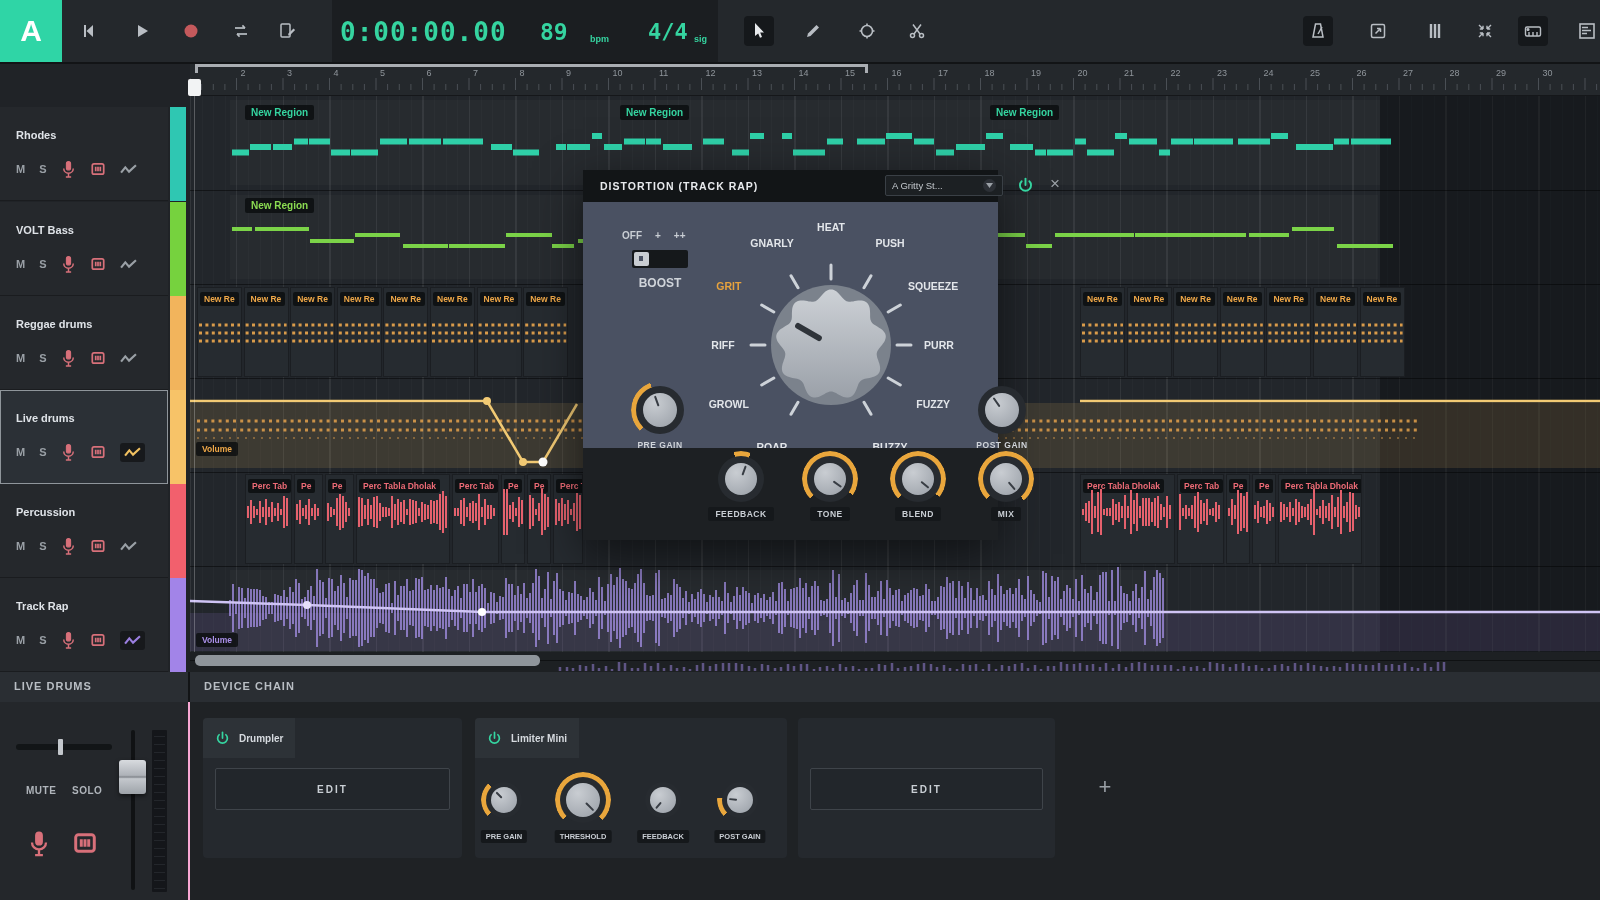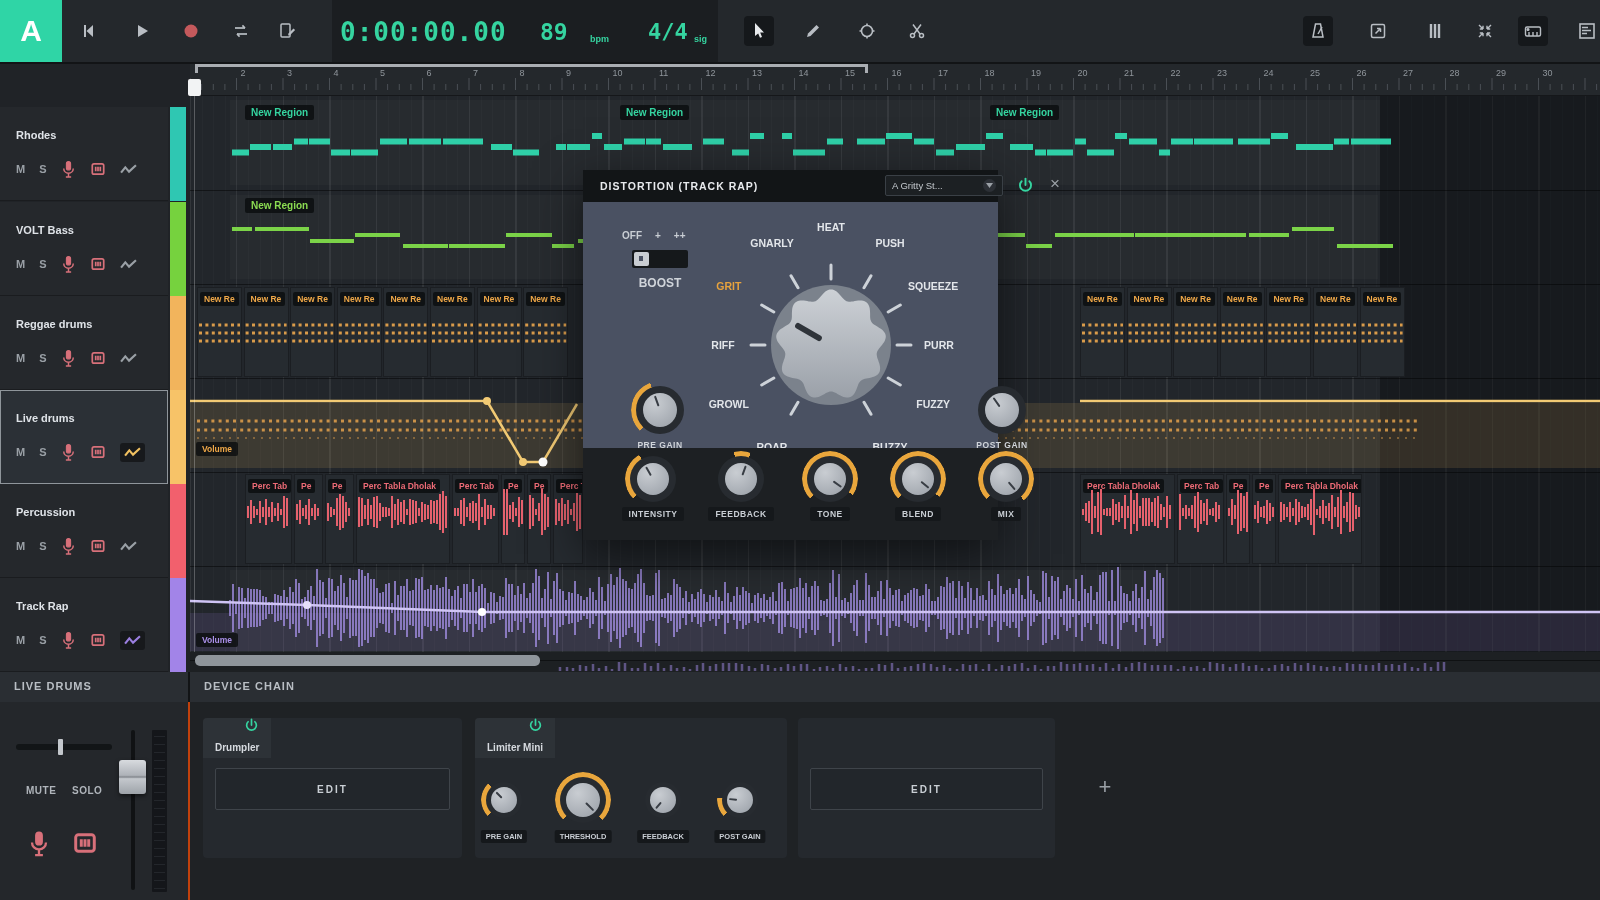--- a/index.html
+++ b/index.html
@@ -83,33 +83,33 @@
   .k-bezel{position:absolute;border-radius:50%;background:#272b30;}
   .k-body{position:absolute;border-radius:50%;background:radial-gradient(circle at 35% 30%,#c9cdd2,#989ea6);}
   .k-rot{position:absolute;}
   .k-ptr{position:absolute;left:50%;top:7%;width:2.5px;height:30%;margin-left:-1.25px;background:#383d44;border-radius:2px;}
 
   
   #bottom{position:absolute;left:0;top:672px;width:1600px;height:228px;z-index:6;background:#1f2225;}
   #chan-header{position:absolute;left:0;top:0;width:190px;height:30px;background:#2a2e33;border-right:2px solid #121416;box-sizing:border-box;}
   #chain-header{position:absolute;left:190px;top:0;width:1410px;height:30px;background:#2a2e33;}
   .panel-title{position:absolute;left:14px;top:8px;font-size:11px;font-weight:bold;letter-spacing:1px;color:#b9bec4;}
-  #channel{position:absolute;left:0;top:30px;width:190px;height:198px;background:#24272b;border-right:2px solid #c2410c;box-sizing:border-box;}
+  #channel{position:absolute;left:0;top:30px;width:190px;height:198px;background:#24272b;border-right:2px solid #f9a8d4;box-sizing:border-box;}
   #pan-track{position:absolute;left:16px;top:42px;width:96px;height:6px;background:#121517;border-radius:3px;cursor:pointer;}
   #pan-thumb{position:absolute;left:42px;top:-5px;width:5px;height:16px;background:#c3c7cc;border-radius:1px;}
   .chan-btn{position:absolute;top:83px;font-size:10px;font-weight:bold;color:#b0b5bb;letter-spacing:0.5px;cursor:pointer;}
   .chan-ico{position:absolute;top:128px;cursor:pointer;}
   #fader-track{position:absolute;left:131px;top:28px;width:4px;height:160px;background:#101214;border-radius:2px;}
   #fader-thumb{position:absolute;left:119px;top:58px;width:27px;height:34px;border-radius:3px;cursor:grab;
                background:linear-gradient(180deg,#d8dbdf,#aeb2b8 45%,#83878d 50%,#c4c8cd 55%,#9ea3a9);box-shadow:0 2px 4px rgba(0,0,0,0.5);}
   #meter{position:absolute;left:152px;top:28px;width:15px;height:162px;background:#14161a;border-radius:1px;}
 
   .dev{position:absolute;top:46px;height:140px;background:#25292e;border-radius:4px;}
   .dev-head{display:flex;height:40px;border-radius:4px 4px 0 0;overflow:hidden;}
-  .dev-name-seg{display:flex;align-items:flex-end;gap:9px;padding:0 12px;background:#2d3237;flex-direction:column;}
+  .dev-name-seg{display:flex;align-items:center;gap:9px;padding:0 12px;background:#2d3237;}
   .dev-name{font-size:10px;font-weight:bold;color:#d6dadf;white-space:nowrap;}
   .dev-preset{flex:1;display:flex;align-items:center;justify-content:space-between;padding:0 10px;background:#24282d;cursor:pointer;}
   .dev-preset .txt{font-size:10px;color:#c3c8cd;white-space:nowrap;}
   .edit-btn{position:absolute;left:12px;right:12px;top:50px;height:40px;border:1px solid #3f444a;border-radius:2px;background:#22262b;
             display:flex;align-items:center;justify-content:center;font-size:10px;font-weight:bold;letter-spacing:2px;color:#c9ced4;cursor:pointer;}
   .dev-knob-label{position:absolute;background:#15181b;border-radius:2px;padding:2px 5px;font-size:7.5px;font-weight:bold;color:#c9ced4;
                   transform:translateX(-50%);white-space:nowrap;}
   #add-device{position:absolute;left:1090px;top:100px;width:30px;height:30px;display:flex;align-items:center;justify-content:center;
               font-size:22px;color:#9aa0a6;cursor:pointer;}
   svg{display:block;}
@@ -550,31 +550,20 @@
       <div class="knob" style="position: absolute; left: 395px; top: 184px; width: 48px; height: 48px;">
           <div class="k-bezel" style="inset: 0px;"></div>
           <div class="k-body" style="inset: 7px;"></div>
           <div class="k-rot" style="inset: 7px; transform: rotate(-35deg);">
             <div class="k-ptr"></div>
           </div>
         </div>
       <div class="side-knob-label" style="left:374px;top:238px;">POST GAIN</div>
     </div>
     <div id="dlg-foot">
-      <div class="foot-group" style="left:25px;">
-        <div class="knob" style="width: 46px; height: 46px;">
-            <div class="k-arc" style="inset: -5px; background: conic-gradient(from -135deg, rgb(233, 166, 60) 0deg, rgb(233, 166, 60) 105deg, transparent 105deg, transparent 360deg); mask: radial-gradient(closest-side, transparent 72%, rgb(0, 0, 0) 73%);"></div>
-            <div class="k-bezel" style="inset: 0px;"></div>
-            <div class="k-body" style="inset: 7px;"></div>
-            <div class="k-rot" style="inset: 7px; transform: rotate(-30deg);">
-              <div class="k-ptr"></div>
-            </div>
-          </div>
-        <div class="foot-label">INTENSITY</div>
-      </div>
       <div class="foot-group" style="left:113px;">
         <div class="knob" style="width: 46px; height: 46px;">
             <div class="k-arc" style="inset: -5px; background: conic-gradient(from -15deg, rgb(233, 166, 60) 0deg, rgb(233, 166, 60) 35deg, transparent 35deg, transparent 360deg); mask: radial-gradient(closest-side, transparent 72%, rgb(0, 0, 0) 73%);"></div>
             <div class="k-bezel" style="inset: 0px;"></div>
             <div class="k-body" style="inset: 7px;"></div>
             <div class="k-rot" style="inset: 7px; transform: rotate(20deg);">
               <div class="k-ptr"></div>
             </div>
           </div>
         <div class="foot-label">FEEDBACK</div>

